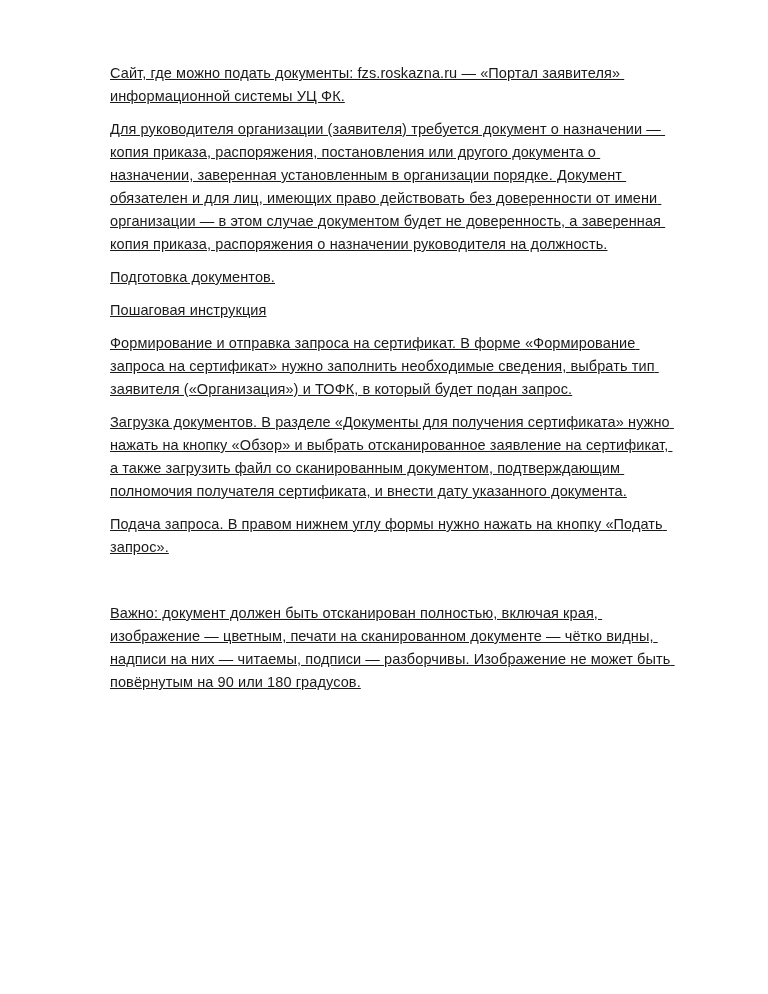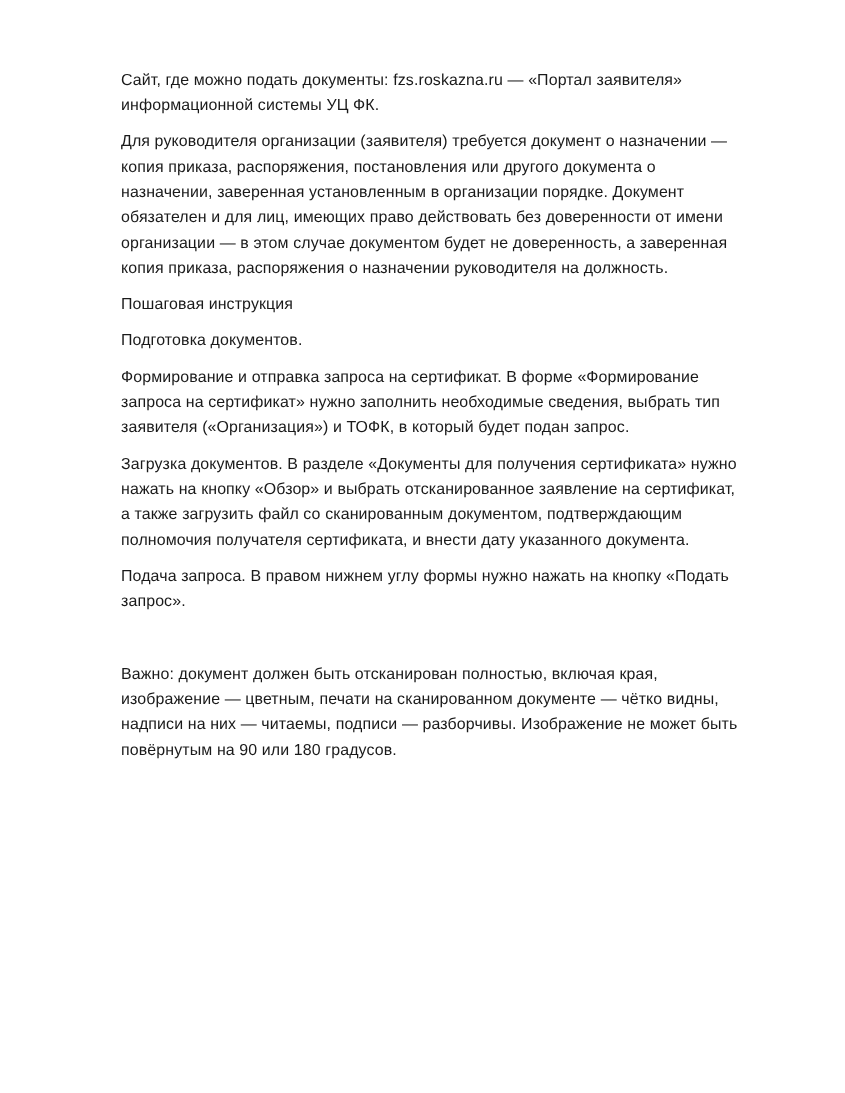--- a/index.html
+++ b/index.html
@@ -16,37 +16,38 @@
     box-sizing: border-box;
     width: 768px;
     height: 994px;
     padding: 62px 96px 40px 110px;
     background: #ffffff;
     font-family: "Liberation Sans", "DejaVu Sans", sans-serif;
     font-size: 14.5px;
     line-height: 23px;
     color: #1a1a1a;
     letter-spacing: 0.1px;
+    text-decoration: underline;
   }
   .para {
     margin: 0 0 10px 0;
     white-space: pre-wrap;
     word-wrap: break-word;
   }
   .blank {
     margin: 0 0 10px 0;
     height: 23px;
   }
 </style>
 </head>
 <body>
 
 <div class="page">
   <p class="para">Сайт, где можно подать документы: fzs.roskazna.ru — «Портал заявителя» информационной системы УЦ ФК.</p>
   <p class="para">Для руководителя организации (заявителя) требуется документ о назначении — копия приказа, распоряжения, постановления или другого документа о назначении, заверенная установленным в организации порядке. Документ обязателен и для лиц, имеющих право действовать без доверенности от имени организации — в этом случае документом будет не доверенность, а заверенная копия приказа, распоряжения о назначении руководителя на должность.</p>
+  <p class="para">Подготовка документов.</p>
   <p class="para">Пошаговая инструкция</p>
-  <p class="para">Подготовка документов.</p>
   <p class="para">Формирование и отправка запроса на сертификат. В форме «Формирование запроса на сертификат» нужно заполнить необходимые сведения, выбрать тип заявителя («Организация») и ТОФК, в который будет подан запрос.</p>
   <p class="para">Загрузка документов. В разделе «Документы для получения сертификата» нужно нажать на кнопку «Обзор» и выбрать отсканированное заявление на сертификат, а также загрузить файл со сканированным документом, подтверждающим полномочия получателя сертификата, и внести дату указанного документа.</p>
   <p class="para">Подача запроса. В правом нижнем углу формы нужно нажать на кнопку «Подать запрос».</p>
   <div class="blank"></div>
   <p class="para">Важно: документ должен быть отсканирован полностью, включая края, изображение — цветным, печати на сканированном документе — чётко видны, надписи на них — читаемы, подписи — разборчивы. Изображение не может быть повёрнутым на 90 или 180 градусов.</p>
 </div>
 
 </body></html>

